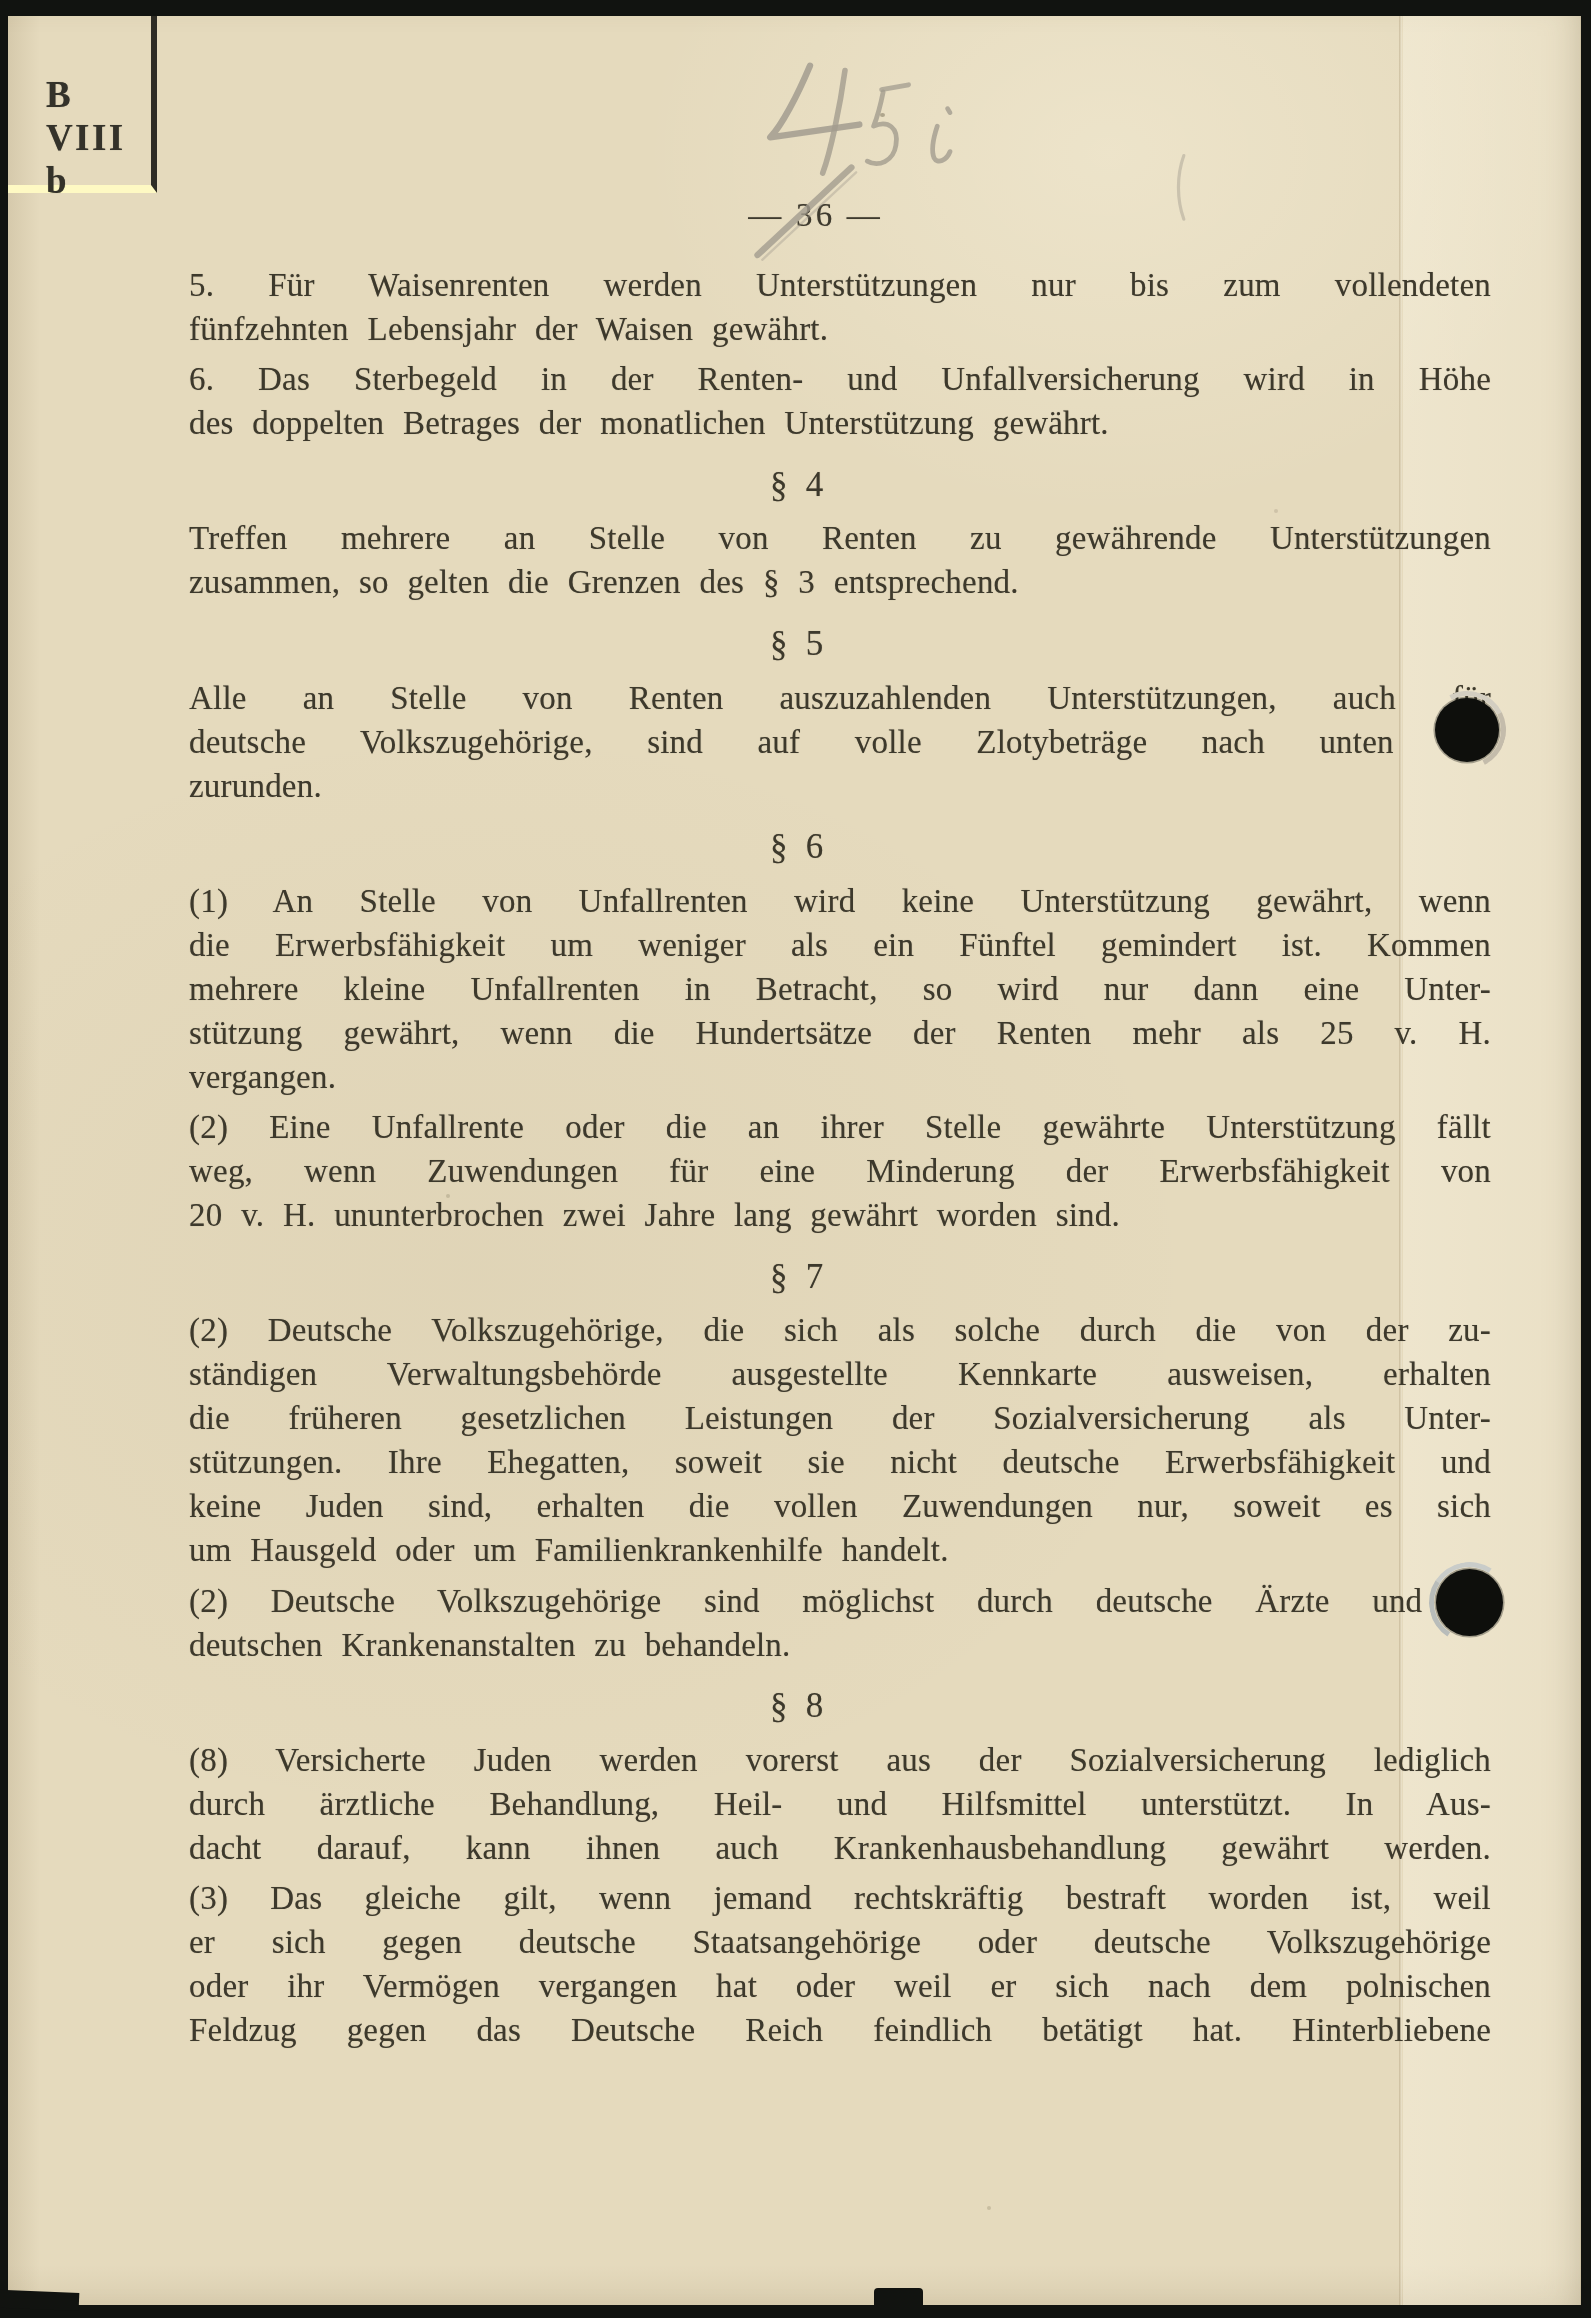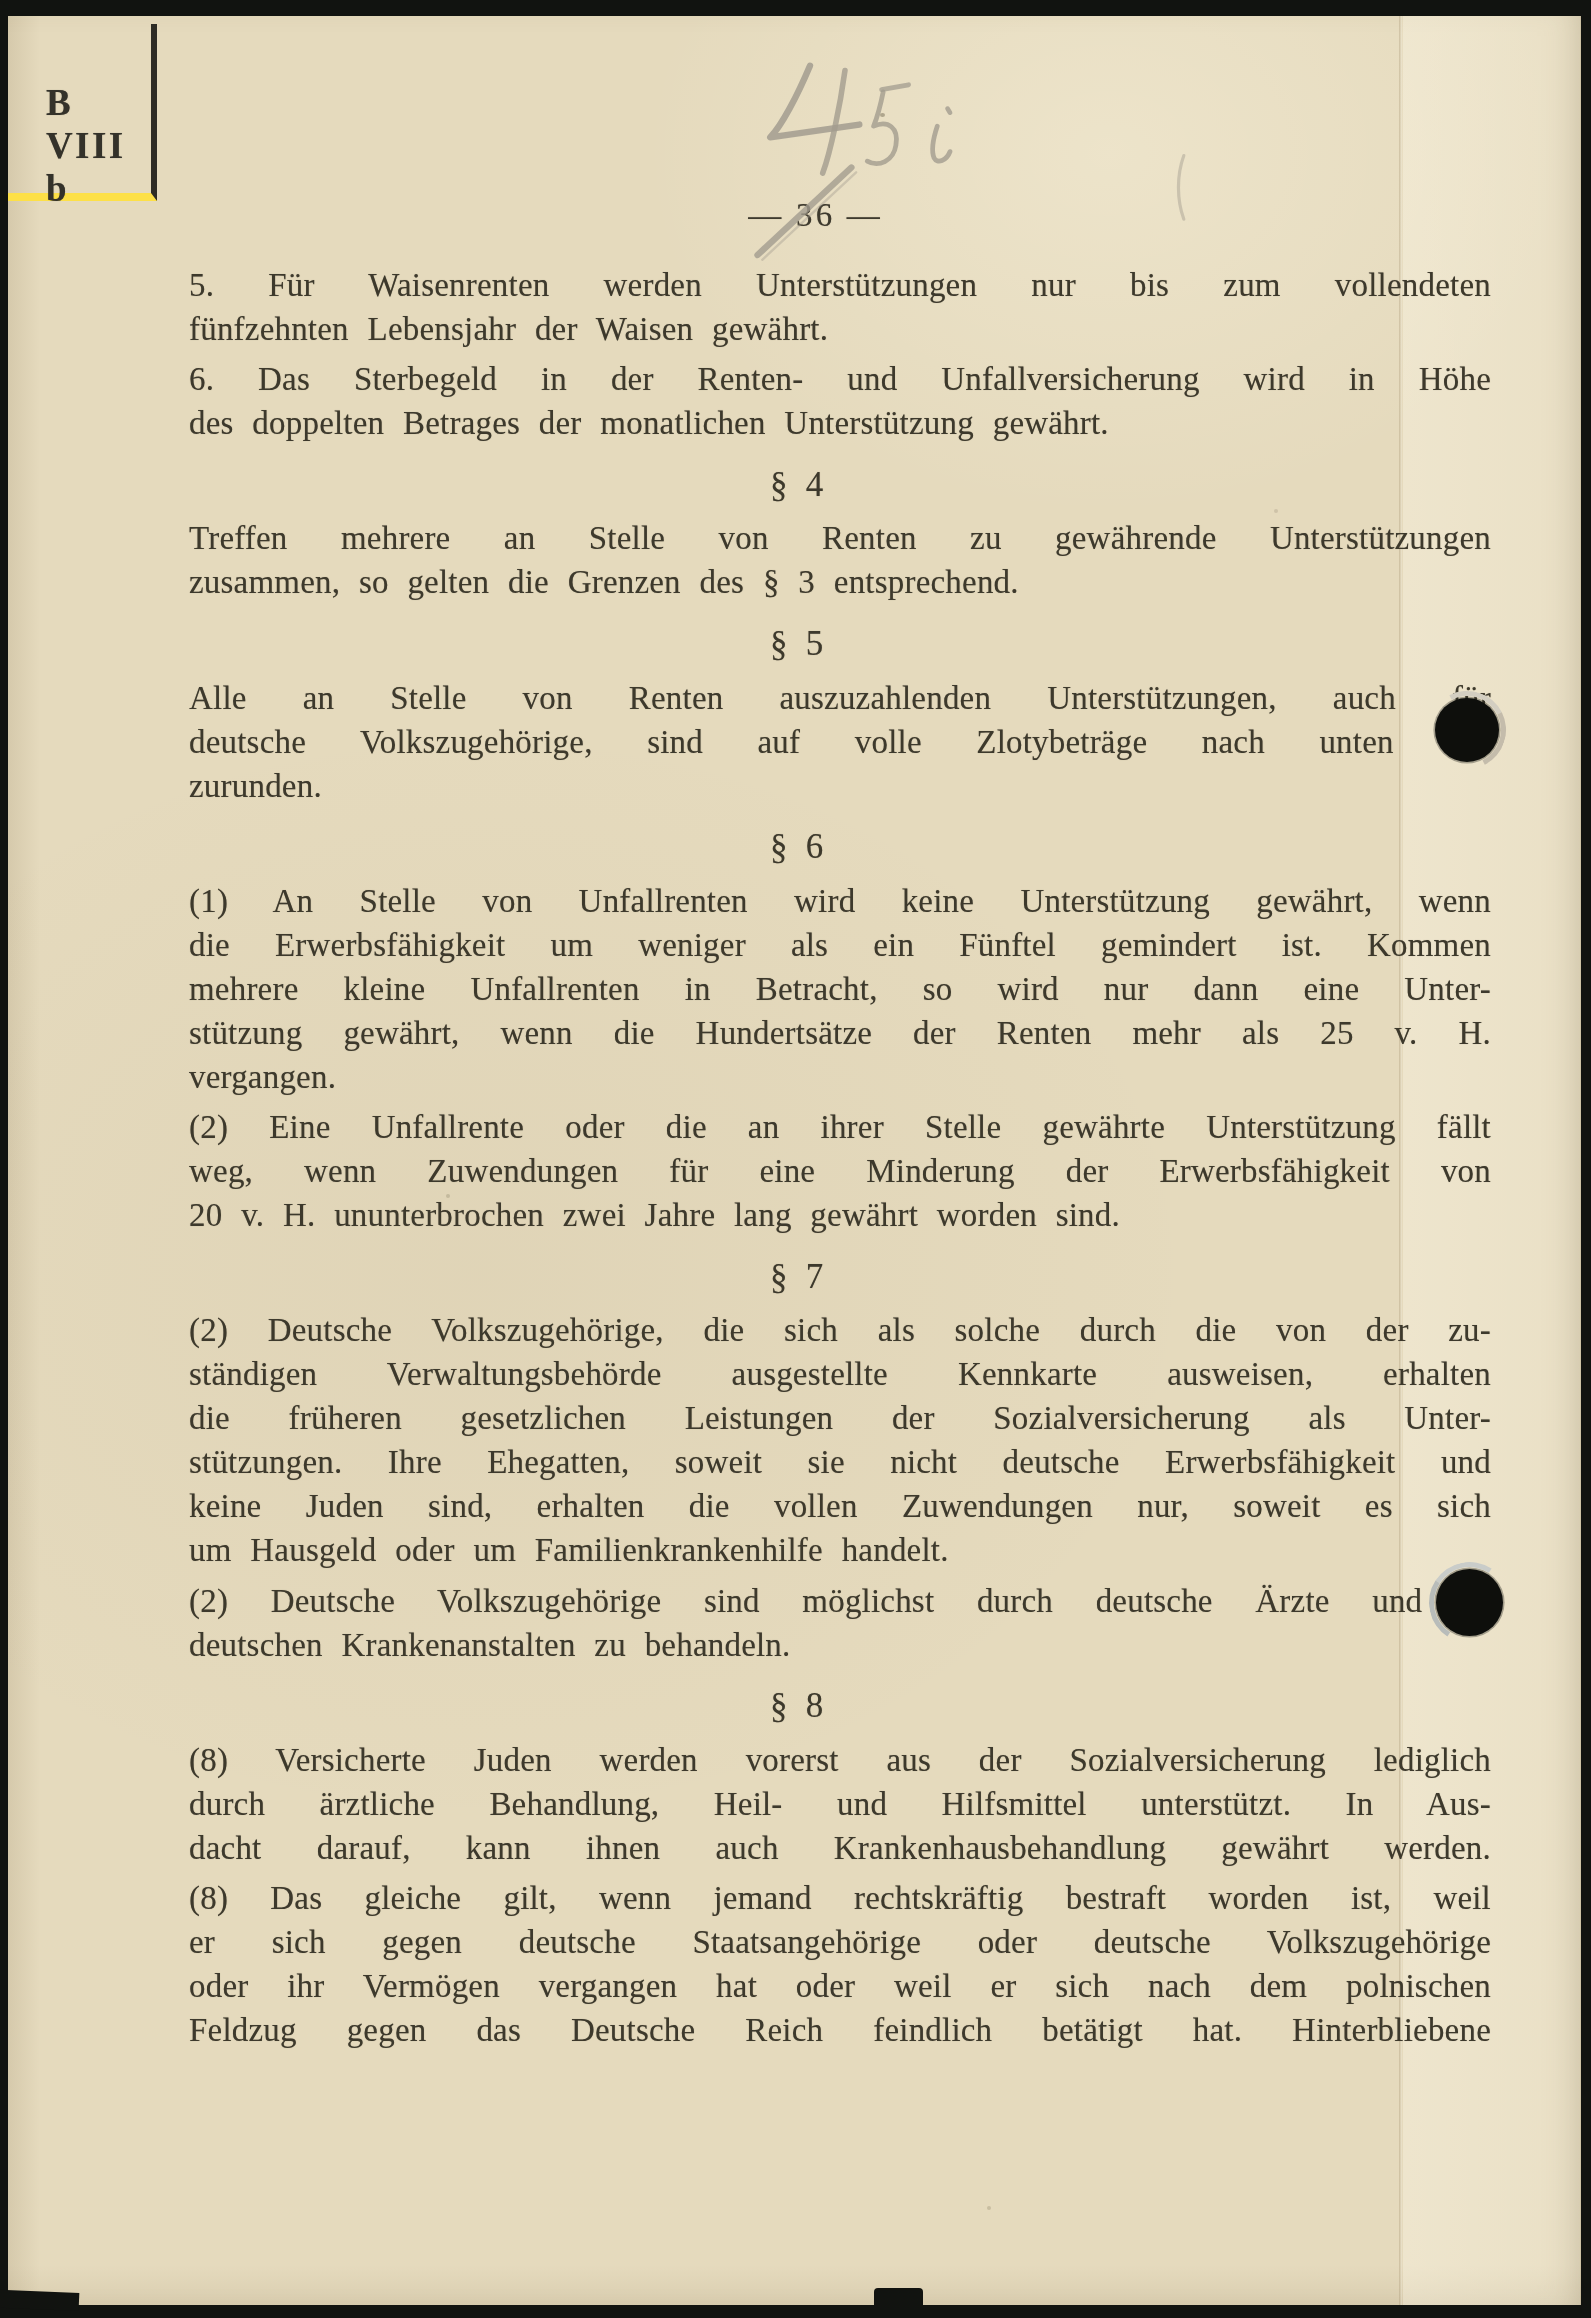--- a/index.html
+++ b/index.html
@@ -37,24 +37,24 @@
   .crease {
     position: absolute;
     left: 1399px; top: 16px;
     width: 3.2px; height: 2289px;
     background: linear-gradient(90deg, rgba(140,118,80,0.30), rgba(255,252,240,0.35));
   }
 
   
   .label-box {
     position: absolute;
-    left: 8px; top: 24px;
+    left: 8px; top: 16px;
     width: 143px; height: 169px;
     border-right: 6.4px solid #2e2c25;
-    border-bottom: 8px solid #fde047;
+    border-bottom: 8px solid #fef9c3;
     box-sizing: content-box;
   }
   .label-box .label-text {
     position: absolute;
     left: 38px; top: 57px;
     font-weight: bold;
     font-size: 37px;
     letter-spacing: 2.4px;
     color: #34322a;
     text-shadow: 0 0 0.8px rgba(50,48,38,0.5);
@@ -239,21 +239,21 @@
       <div class="line just">(2) Deutsche Volkszugehörige sind möglichst durch deutsche Ärzte und in</div>
       <div class="line">deutschen Krankenanstalten zu behandeln.</div>
     </div>
     <div class="heading">§ 8</div>
     <div class="para">
       <div class="line just">(8) Versicherte Juden werden vorerst aus der Sozialversicherung lediglich</div>
       <div class="line just">durch ärztliche Behandlung, Heil- und Hilfsmittel unterstützt. In Aus-</div>
       <div class="line just">dacht darauf, kann ihnen auch Krankenhausbehandlung gewährt werden.</div>
     </div>
     <div class="para">
-      <div class="line just">(8) Das gleiche gilt, wenn jemand rechtskräftig bestraft worden ist, weil</div>
+      <div class="line just">(3) Das gleiche gilt, wenn jemand rechtskräftig bestraft worden ist, weil</div>
       <div class="line just">er sich gegen deutsche Staatsangehörige oder deutsche Volkszugehörige</div>
       <div class="line just">oder ihr Vermögen vergangen hat oder weil er sich nach dem polnischen</div>
       <div class="line just">Feldzug gegen das Deutsche Reich feindlich betätigt hat. Hinterbliebene</div>
     </div>
   </div>
 
 <div class="hole hole-1"></div>
 <div class="hole hole-2"></div>
 
 <div class="bottom-tab"></div>

